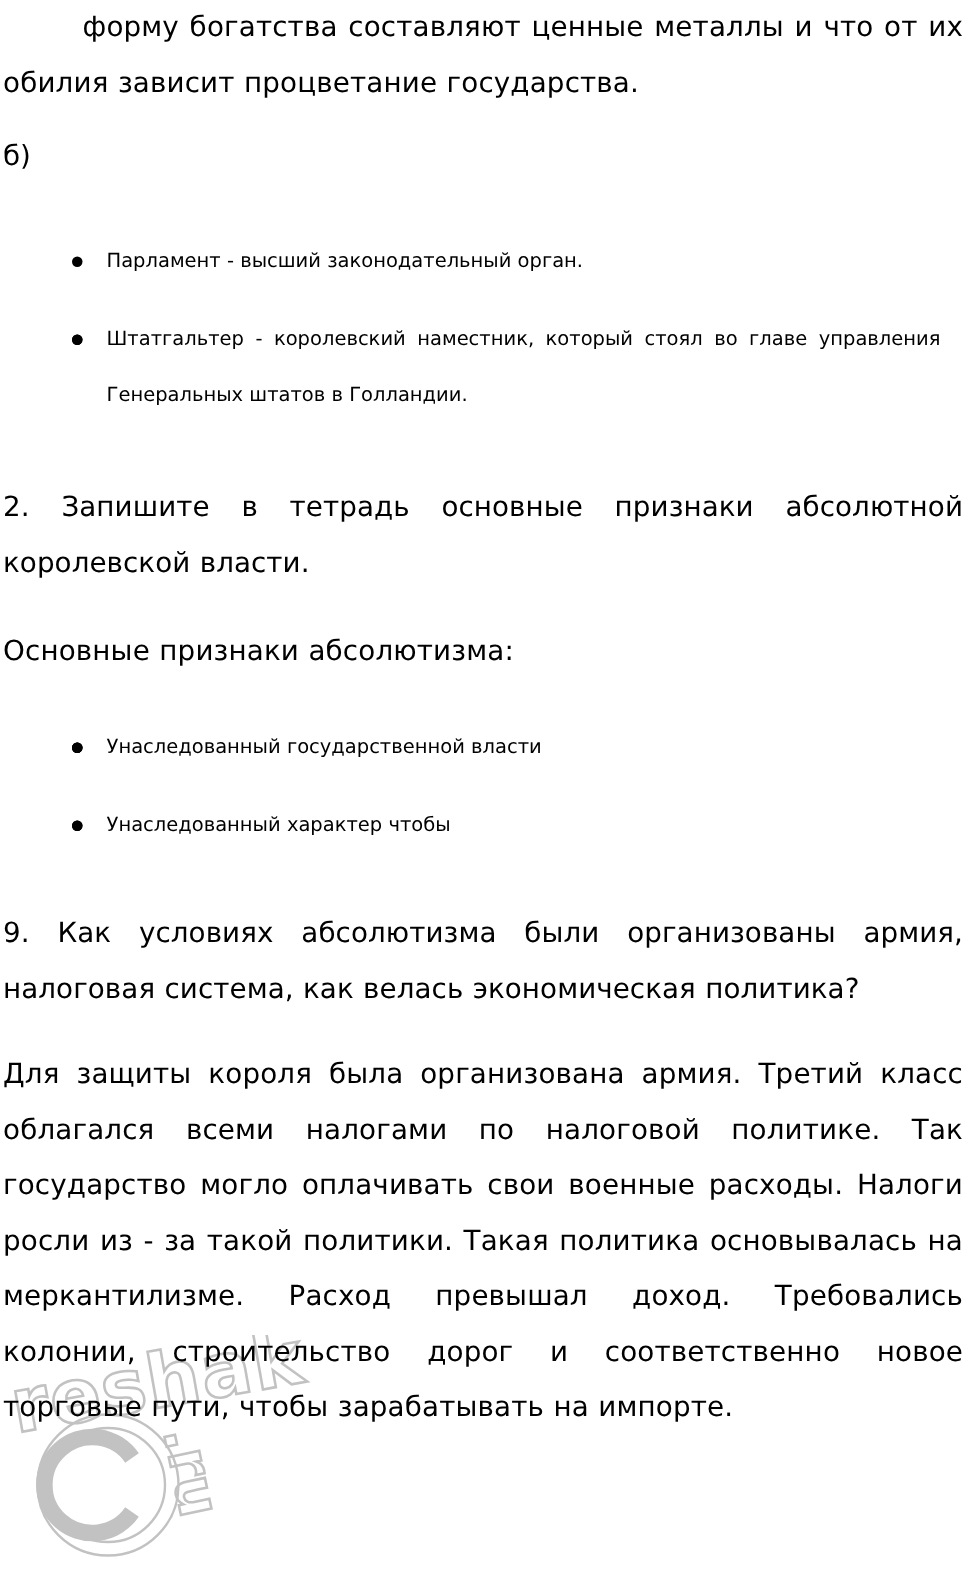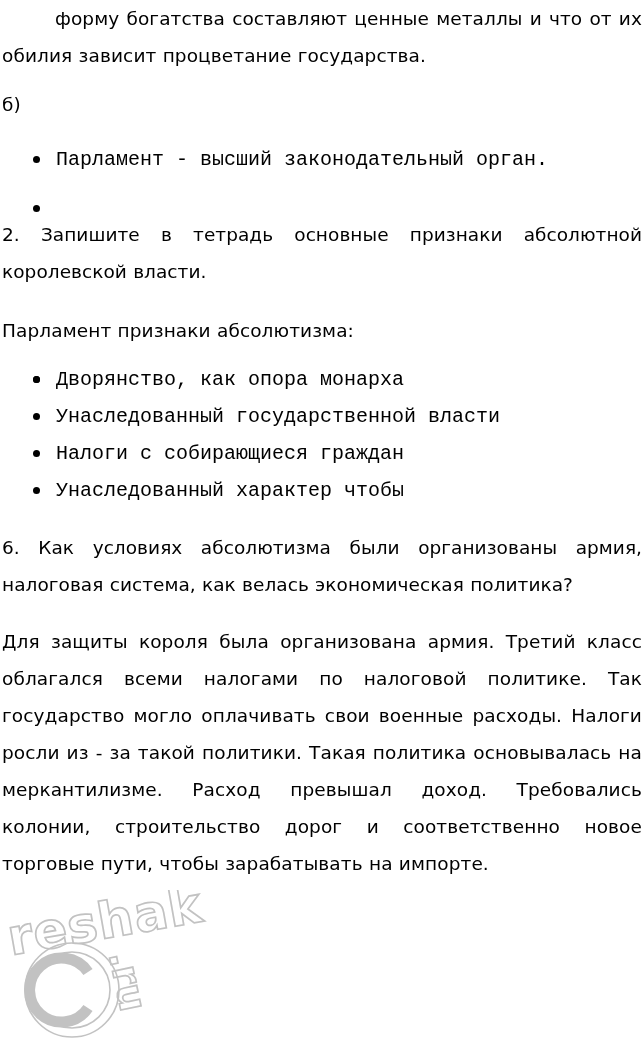--- a/index.html
+++ b/index.html
@@ -53,26 +53,25 @@
 
   
   ul.bullets {
     list-style: none;
     margin: 0;
     padding: 0;
   }
   ul.bullets > li {
     position: relative;
     padding-left: 54px;
-    font-size: 20px;
+    font-size: 13px;
     line-height: 37px;
     text-align: justify;
     text-align-last: left;
-    margin: 0;
-    font-family: Liberation Mono, monospace;
+    margin: 15px;
   }
   ul.bullets > li .dot {
     position: absolute;
     left: 31px;
     top: 15px;
     width: 7px;
     height: 7px;
     border-radius: 50%;
     background: #000000;
   }
@@ -137,55 +136,57 @@
   <div class="sp-18"></div>
 
   <ul class="bullets loose wide">
     <li>
       <span class="dot"></span>
       <span>Парламент - высший законодательный орган.</span>
     </li>
     <li>
       <span class="dot"></span>
     </li>
+    <li>
+      <span class="dot"></span>
+      <span>Штатгальтер - королевский наместник, который стоял во главе управления Генеральных штатов в Голландии.</span>
+    </li>
   </ul>
 
   <div class="sp-26"></div>
 
   <p class="para bold">2. Запишите в тетрадь основные признаки абсолютной королевской власти.</p>
 
   <div class="sp-22"></div>
 
-  <p class="para">Парламент признаки абсолютизма:</p>
+  <p class="para">Основные признаки абсолютизма:</p>
 
   <div class="sp-12"></div>
 
   <ul class="bullets">
     <li>
       <span class="dot"></span>
     </li>
     <li>
       <span class="dot"></span>
-      <span>Дворянство, как опора монарха</span>
     </li>
     <li>
       <span class="dot"></span>
       <span>Унаследованный государственной власти</span>
     </li>
     <li>
       <span class="dot"></span>
-      <span>Налоги с собирающиеся граждан</span>
     </li>
     <li>
       <span class="dot"></span>
       <span>Унаследованный характер чтобы</span>
     </li>
   </ul>
 
   <div class="sp-20"></div>
 
-  <p class="para bold">6. Как условиях абсолютизма были организованы армия, налоговая система, как велась экономическая политика?</p>
+  <p class="para bold">9. Как условиях абсолютизма были организованы армия, налоговая система, как велась экономическая политика?</p>
 
   <div class="sp-20"></div>
 
   <p class="para">Для защиты короля была организована армия. Третий класс облагался всеми налогами по налоговой политике. Так государство могло оплачивать свои военные расходы. Налоги росли из - за такой политики. Такая политика основывалась на меркантилизме. Расход превышал доход. Требовались колонии, строительство дорог и соответственно новое торговые пути, чтобы зарабатывать на импорте.</p>
 
 </div>
 
 </body></html>

